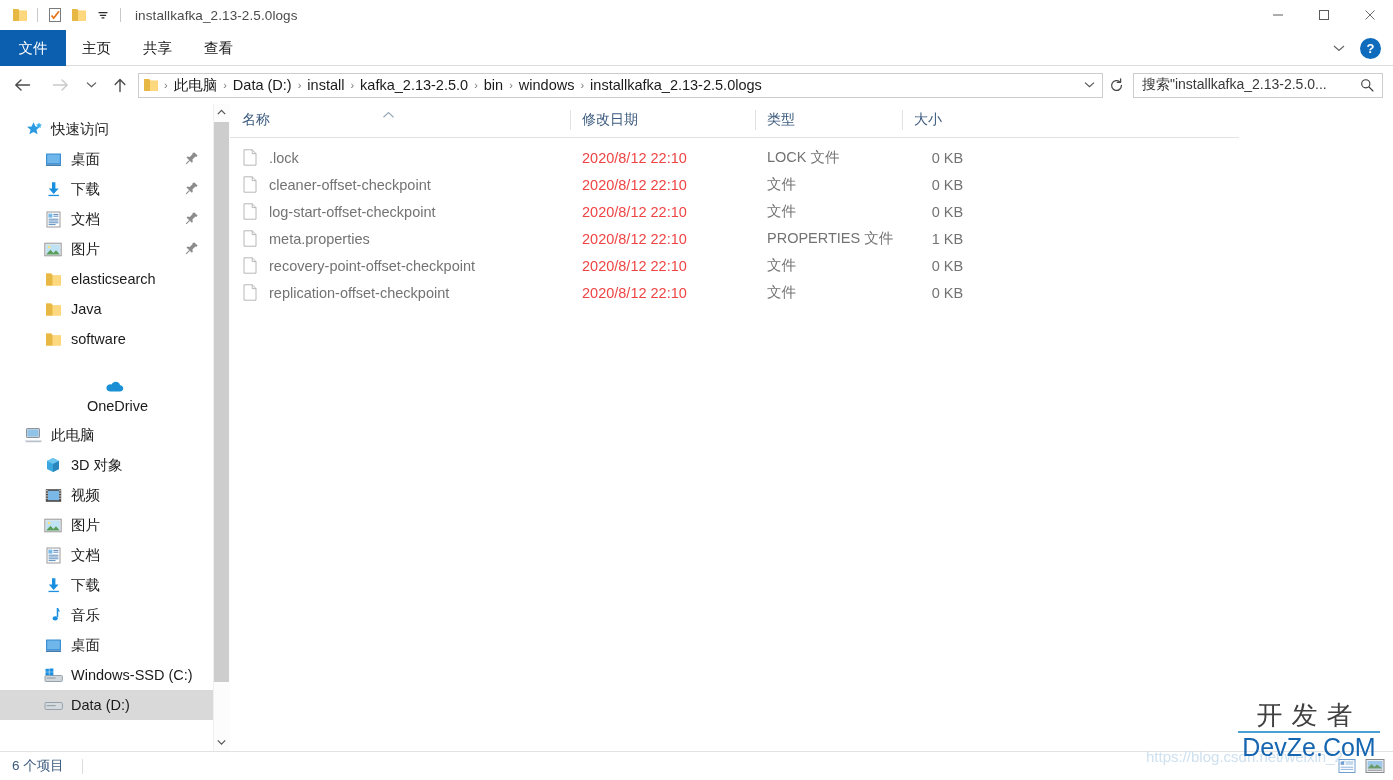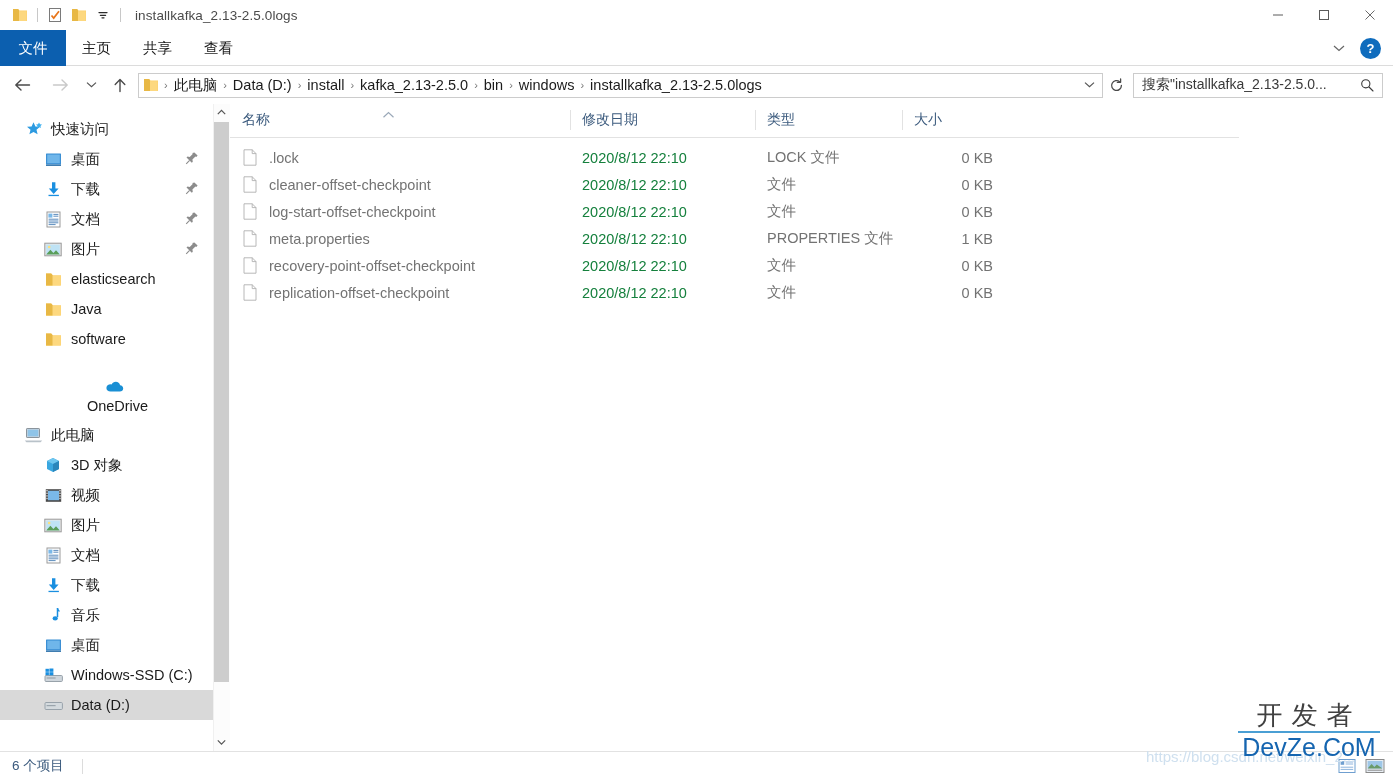--- a/index.html
+++ b/index.html
@@ -113,23 +113,23 @@
   .ch.c-name { width:340px; }
   .ch.c-date { width:185px; }
   .ch.c-type { width:147px; }
   .ch.c-size { width:103px; }
   .sort-caret { position:absolute; left:152px; top:3px; }
   .rows { padding-top:6px; }
   .row { display:flex; align-items:center; height:27px; }
   .cell { font-size:14.5px; color:#737373; white-space:nowrap; flex:0 0 auto; }
   .cell.name { width:340px; display:flex; align-items:center; padding-left:10px; }
   .cell.name .fic { width:20px; height:20px; margin-right:9px; flex:0 0 auto; display:flex; align-items:center; justify-content:center;}
-  .cell.date { width:185px; padding-left:12px; color:#15803d; }
+  .cell.date { width:185px; padding-left:12px; color:#ef4444; }
   .cell.type { width:147px; padding-left:12px; }
-  .cell.size { width:103px; text-align:right; padding-right:12px; }
+  .cell.size { width:103px; text-align:center; padding-right:12px; }
 
   
   .statusbar {
     position:absolute; left:0; bottom:0; width:1393px; height:29px;
     border-top:1px solid #e2e2e2; background:#fff; display:flex; align-items:center;
   }
   .status-text { font-size:13.5px; color:#3b5a7d; padding-left:12px; }
   .status-sep { width:1px; height:15px; background:#dcdcdc; margin-left:18px; }
   .view-toggles { position:absolute; right:6px; bottom:2px; display:flex; align-items:center; gap:4px; }
   .vt { width:24px; height:24px; display:flex; align-items:center; justify-content:center; }

